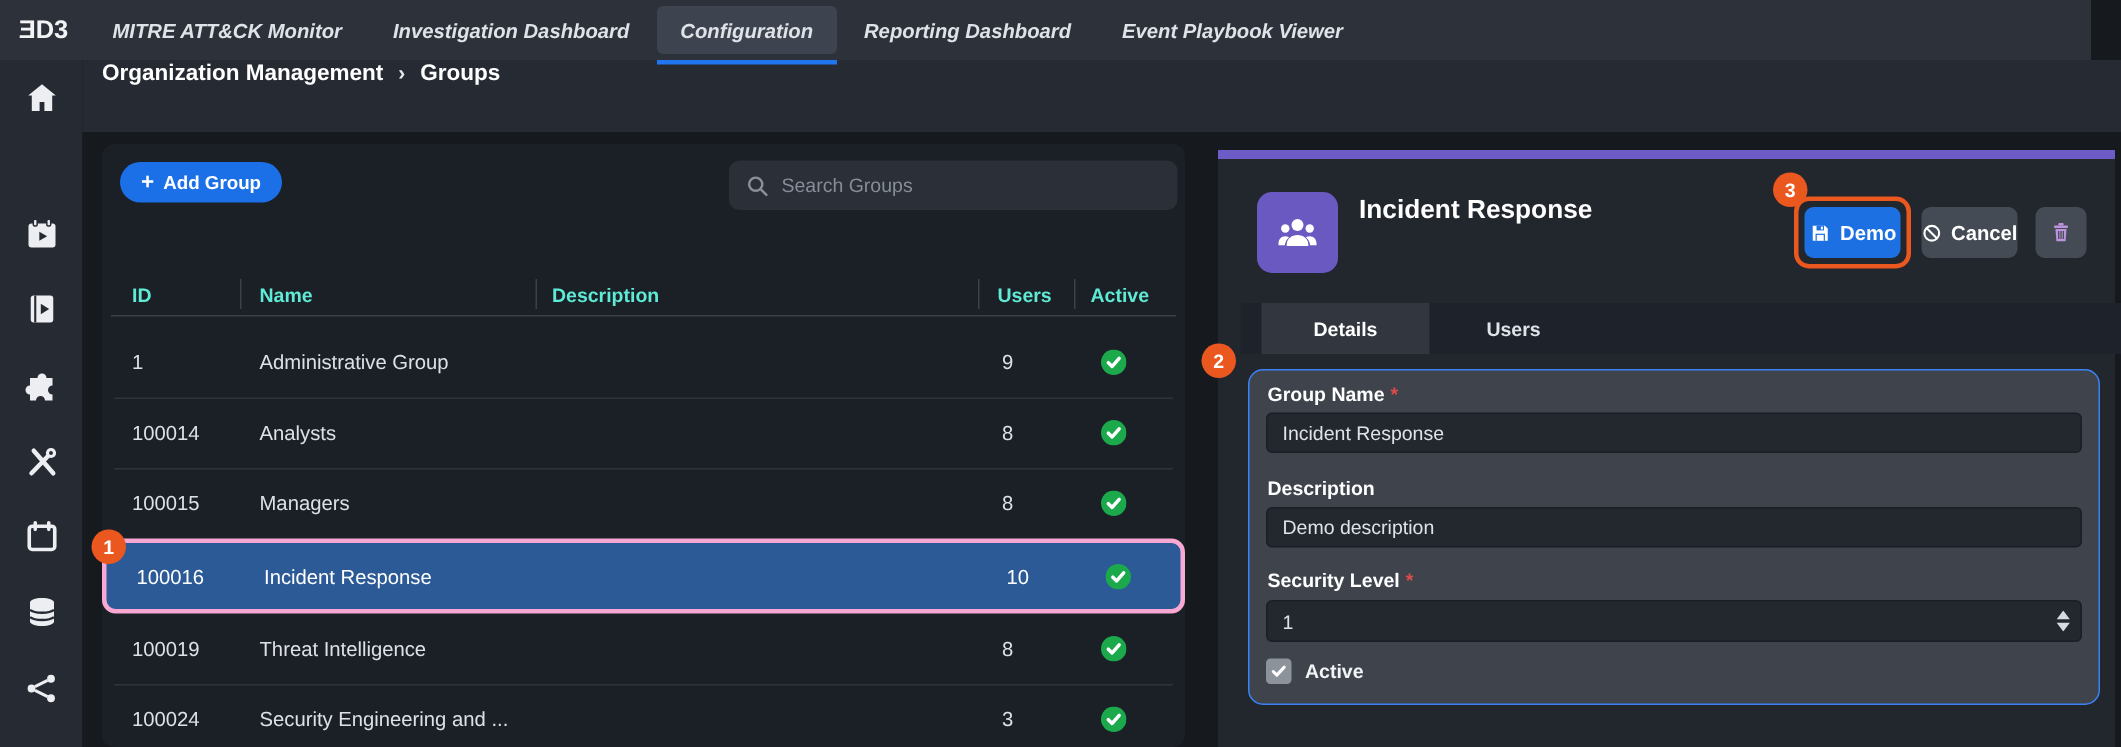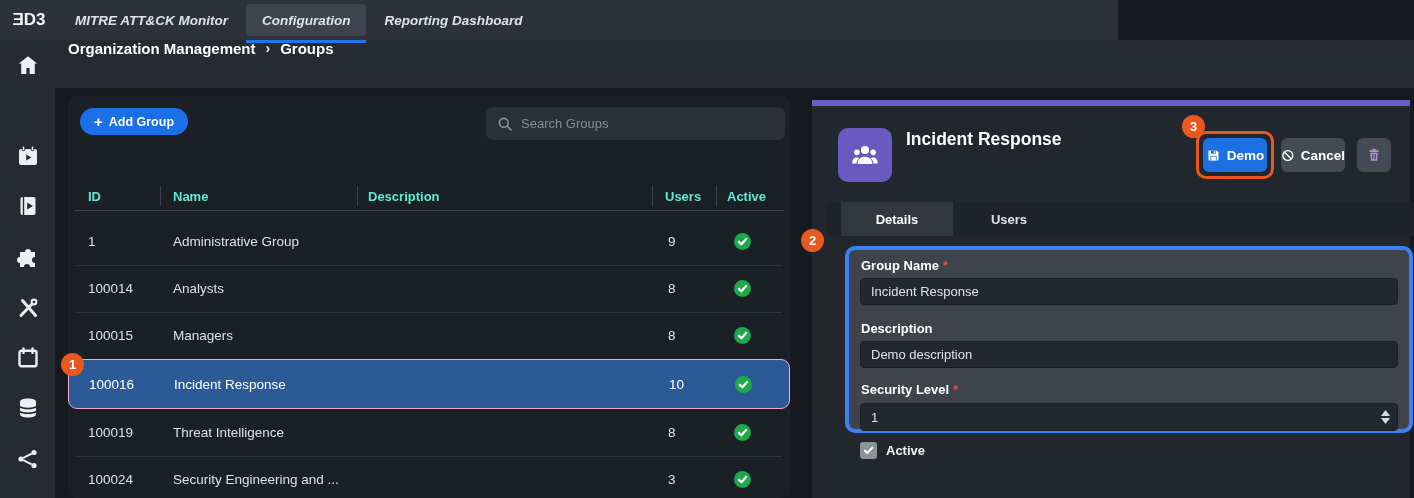--- a/index.html
+++ b/index.html
@@ -1,20 +1,20 @@
 <!DOCTYPE html>
 <html><head>
 <meta charset="utf-8">
 <style>
   * { margin:0; padding:0; box-sizing:border-box; }
   html,body { width:1414px; height:498px; overflow:hidden; background:#16191e;
     font-family:"Liberation Sans", sans-serif; -webkit-font-smoothing:antialiased; }
 
   
-  .topnav { position:absolute; left:0; top:0; width:1118px; height:40px; background:#2c313a;
+  .topnav { position:absolute; left:0; top:0; width:1394px; height:40px; background:#2c313a;
     display:flex; align-items:stretch; z-index:5; }
   .logo { width:58px; display:flex; align-items:center; justify-content:center;
     color:#f2f4f6; font-weight:800; font-size:17px; letter-spacing:0px; }
   .nav-item { position:relative; display:flex; align-items:center; padding:0 17px;
     color:#dfe3e8; font-size:13.5px; font-weight:700; cursor:pointer; }
   .nav-item span { position:relative; z-index:2;font-style:italic; }
   .nav-item.active::before { content:''; position:absolute; left:1px; right:1px; top:4px; bottom:4px;
     background:#3d444f; border-radius:4px; }
   .nav-item.active::after { content:''; position:absolute; left:1px; right:1px; bottom:-3px; height:3px;
     background:#2176ef; z-index:3; }
@@ -46,21 +46,21 @@
 
   .th { position:absolute; top:88px; height:26px; line-height:26px; color:#5eead4;
     font-size:13px; font-weight:700; cursor:pointer; }
   .th-sep { position:absolute; top:90px; width:1px; height:20px; background:#3a414c; }
   .th-line { position:absolute; left:6px; right:6px; top:114px; height:1px; background:#394049; }
 
   .trow { position:absolute; left:0; width:722px; height:47px; cursor:pointer; }
   .trow .cell { position:absolute; top:0; height:100%; display:flex; align-items:center;
     color:#dde1e6; font-size:13.5px; }
   .row-sep { position:absolute; left:8px; right:8px; height:1px; background:#2e343e; }
-  .trow.selected { height:50px; background:#2b5a97; border:1px solid #f9a8d4; border-radius:9px; z-index:2; }
+  .trow.selected { height:50px; background:#2b5a97; border:3px solid #f9a8d4; border-radius:9px; z-index:2; }
   .trow.selected .cell { color:#ffffff; }
   .cell-id { left:20px; } .cell-name { left:105px; } .cell-users { left:600px; }
   .cell-check { left:666px; }
 
   
   .panel { position:absolute; left:812px; top:100px; width:598px; height:398px; background:#22262d; }
   .panel-topbar { position:absolute; left:0; top:0; width:598px; height:6px; background:#6d5cc8; }
   .tile { position:absolute; left:26px; top:28px; width:54px; height:54px; background:#6b59c2;
     border-radius:10px; display:flex; align-items:center; justify-content:center; }
   .panel-title { position:absolute; left:94px; top:29px; color:#fff; font-size:17.5px; font-weight:700; }
@@ -72,22 +72,22 @@
   .btn-save { left:391px; width:64px; background:#1d70e2; }
   .btn-cancel { left:469px; width:64px; background:#454b54; }
   .btn-trash { left:545px; width:34px; background:#454b54; }
 
   .tabstrip { position:absolute; left:15px; top:102px; width:598px; height:34px; background:#1e222a; }
   .tab { position:absolute; top:0; width:112px; height:34px; display:flex; align-items:center;
     justify-content:center; color:#dfe3e8; font-size:13px; font-weight:700; cursor:pointer; }
   .tab.active { background:#31363f; color:#ffffff; }
   .tab-details { left:14px; } .tab-users { left:126px; }
 
-  .formbox { position:absolute; left:33px; top:146px; width:568px; height:187px;
-    background:#3f444c; border:4px solid #3b82f6; border-radius:10px; }
+  .formbox { position:absolute; left:20px; top:146px; width:568px; height:224px;
+    background:#3f444c; border:1px solid #3b82f6; border-radius:10px; }
   .flabel { position:absolute; left:12px; color:#ffffff; font-size:13px; font-weight:700; }
   .req { color:#e14b4b; margin-left:4px; font-weight:700; }
   .finput { position:absolute; left:11px; right:11px; height:27px; background:#23272e;
     border:1px solid #1b1f25; border-radius:4px; color:#dfe3e8; font-size:13px; padding:0 10px;
     outline:none; font-family:"Liberation Sans",sans-serif; }
   .spin { position:absolute; right:12px; width:24px; height:28px; display:flex; flex-direction:column;
     align-items:center; justify-content:center; gap:2px; cursor:pointer; }
   .chkrow { position:absolute; left:11px; top:192px; display:flex; align-items:center; gap:9px; cursor:pointer; }
   .chk { width:17px; height:17px; background:#8d939b; border-radius:3px; display:flex;
     align-items:center; justify-content:center; }
@@ -99,25 +99,31 @@
     justify-content:center; z-index:10; }
 </style>
 </head>
 <body>
 
 <div class="topnav">
   <div class="logo">ƎD3</div>
   <div class="nav-item">
       <span>MITRE ATT&amp;CK Monitor</span>
     </div>
+  <div class="nav-item">
+      <span>Investigation Dashboard</span>
+    </div>
   <div class="nav-item active">
       <span>Configuration</span>
     </div>
   <div class="nav-item">
       <span>Reporting Dashboard</span>
+    </div>
+  <div class="nav-item">
+      <span>Event Playbook Viewer</span>
     </div>
 </div>
 
 <div class="sidebar">
   <div class="side-ic" style="top:12px">
     <svg width="24" height="24" viewBox="0 0 24 24">
         <path fill="#eceef1" d="M12 3.2 2.8 10.6h2.4V21h5.2v-6h3.2v6h5.2V10.6h2.4z"></path>
       </svg>
   </div>
   <div class="side-ic" style="top:103px">

